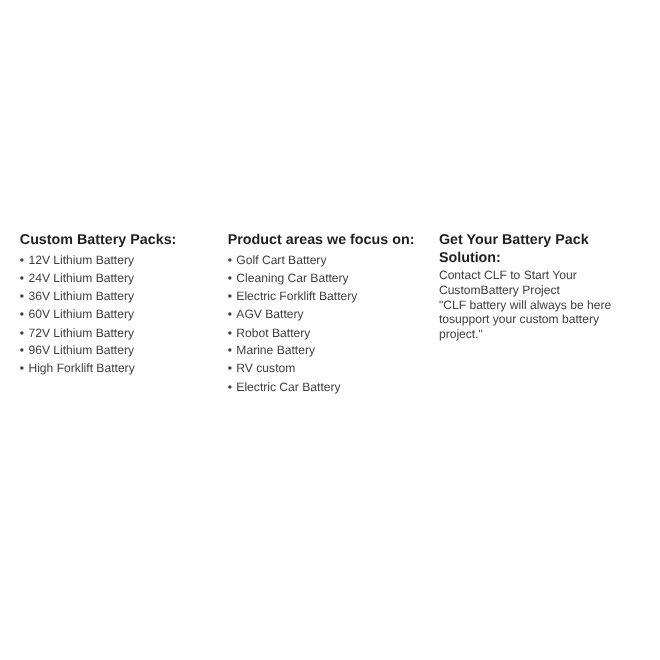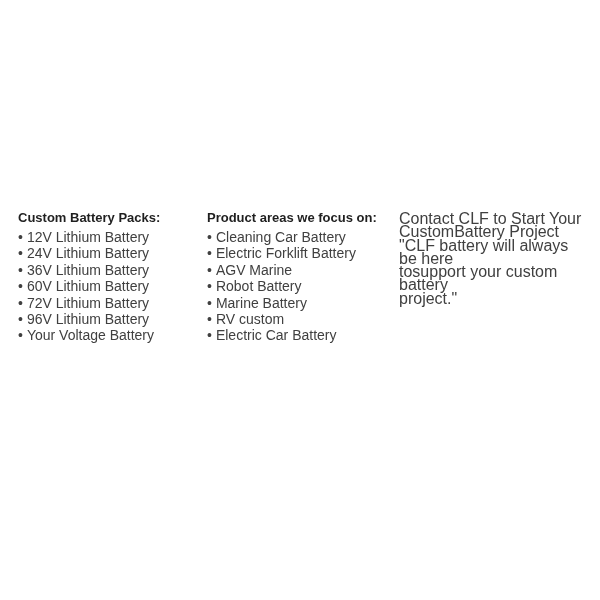--- a/index.html
+++ b/index.html
@@ -35,71 +35,73 @@
     font-weight: bold;
     line-height: 16px;
     color: #1f1f1f;
   }
   ul.link-list {
     list-style: none;
     margin: 0;
     padding: 0;
   }
   ul.link-list li {
-    font-size: 14px;
+    font-size: 11px;
     line-height: 16.4px;
     color: #404040;
     white-space: nowrap;
   }
   ul.link-list li .bullet {
     display: inline-block;
     margin-right: 4px;
     color: #404040;
   }
   .contact-text {
     margin: 2px 0 16px 0;
-    font-size: 16px;
+    font-size: 11px;
     line-height: 13.3px;
     color: #404040;
     white-space: pre-line;
   }
 </style>
 </head>
 <body>
 
 <div class="canvas">
   <div class="footer-columns">
 
     <section class="col col-1">
       <h3 class="section-title">Custom Battery Packs:</h3>
       <ul class="link-list">
         <li><span class="bullet">•</span><span>12V Lithium Battery</span></li>
         <li><span class="bullet">•</span><span>24V Lithium Battery</span></li>
         <li><span class="bullet">•</span><span>36V Lithium Battery</span></li>
         <li><span class="bullet">•</span><span>60V Lithium Battery</span></li>
         <li><span class="bullet">•</span><span>72V Lithium Battery</span></li>
         <li><span class="bullet">•</span><span>96V Lithium Battery</span></li>
-        <li><span class="bullet">•</span><span>Your Voltage Battery</span></li>
+        <li><span class="bullet">•</span><span>High Forklift Battery</span></li>
       </ul>
     </section>
 
     <section class="col col-2">
       <h3 class="section-title">Product areas we focus on:</h3>
       <ul class="link-list">
+        <li><span class="bullet">•</span><span>Golf Cart Battery</span></li>
         <li><span class="bullet">•</span><span>Cleaning Car Battery</span></li>
         <li><span class="bullet">•</span><span>Electric Forklift Battery</span></li>
-        <li><span class="bullet">•</span><span>AGV Marine</span></li>
+        <li><span class="bullet">•</span><span>AGV Battery</span></li>
         <li><span class="bullet">•</span><span>Robot Battery</span></li>
         <li><span class="bullet">•</span><span>Marine Battery</span></li>
         <li><span class="bullet">•</span><span>RV custom</span></li>
         <li><span class="bullet">•</span><span>Electric Car Battery</span></li>
       </ul>
     </section>
 
     <section class="col col-3">
+      <h3 class="section-title">Get Your Battery Pack Solution:</h3>
       <p class="contact-text">Contact CLF to Start Your
 CustomBattery Project
 "CLF battery will always be here
 tosupport your custom battery
 project."</p>
     </section>
 
   </div>
 </div>
 

